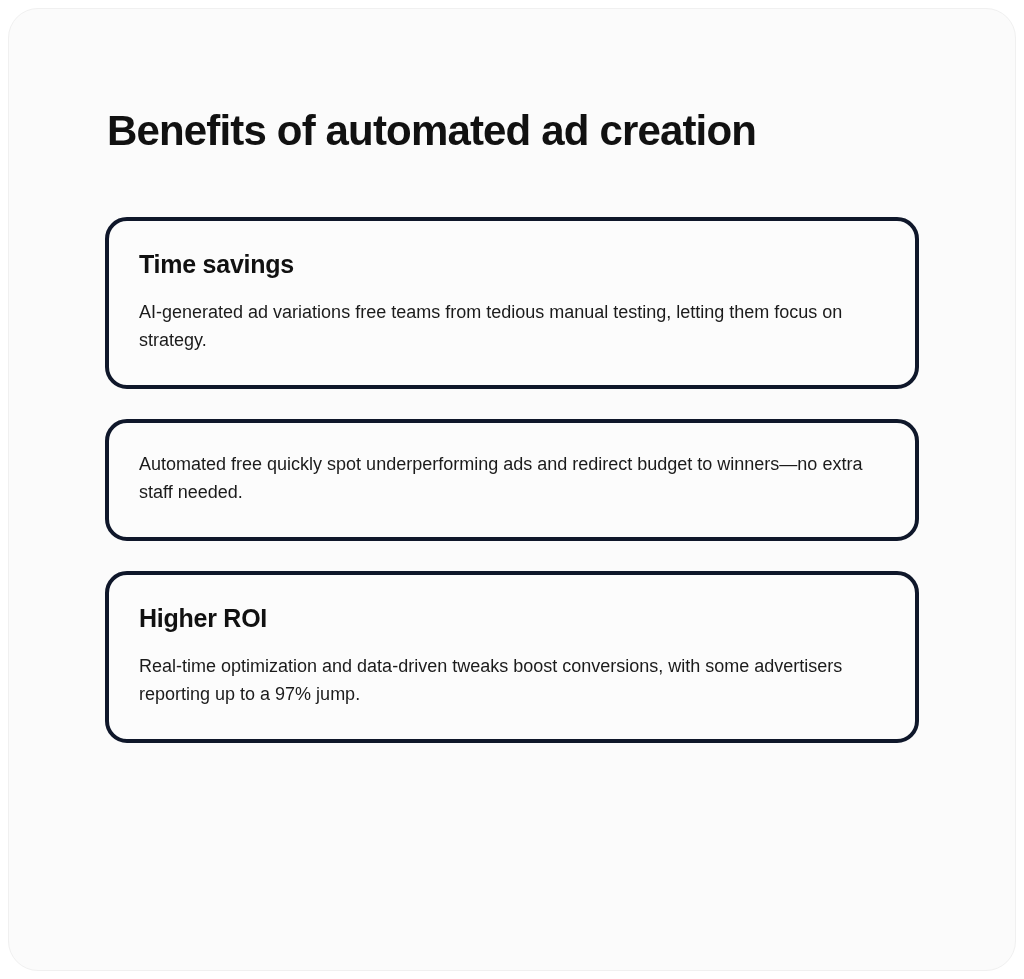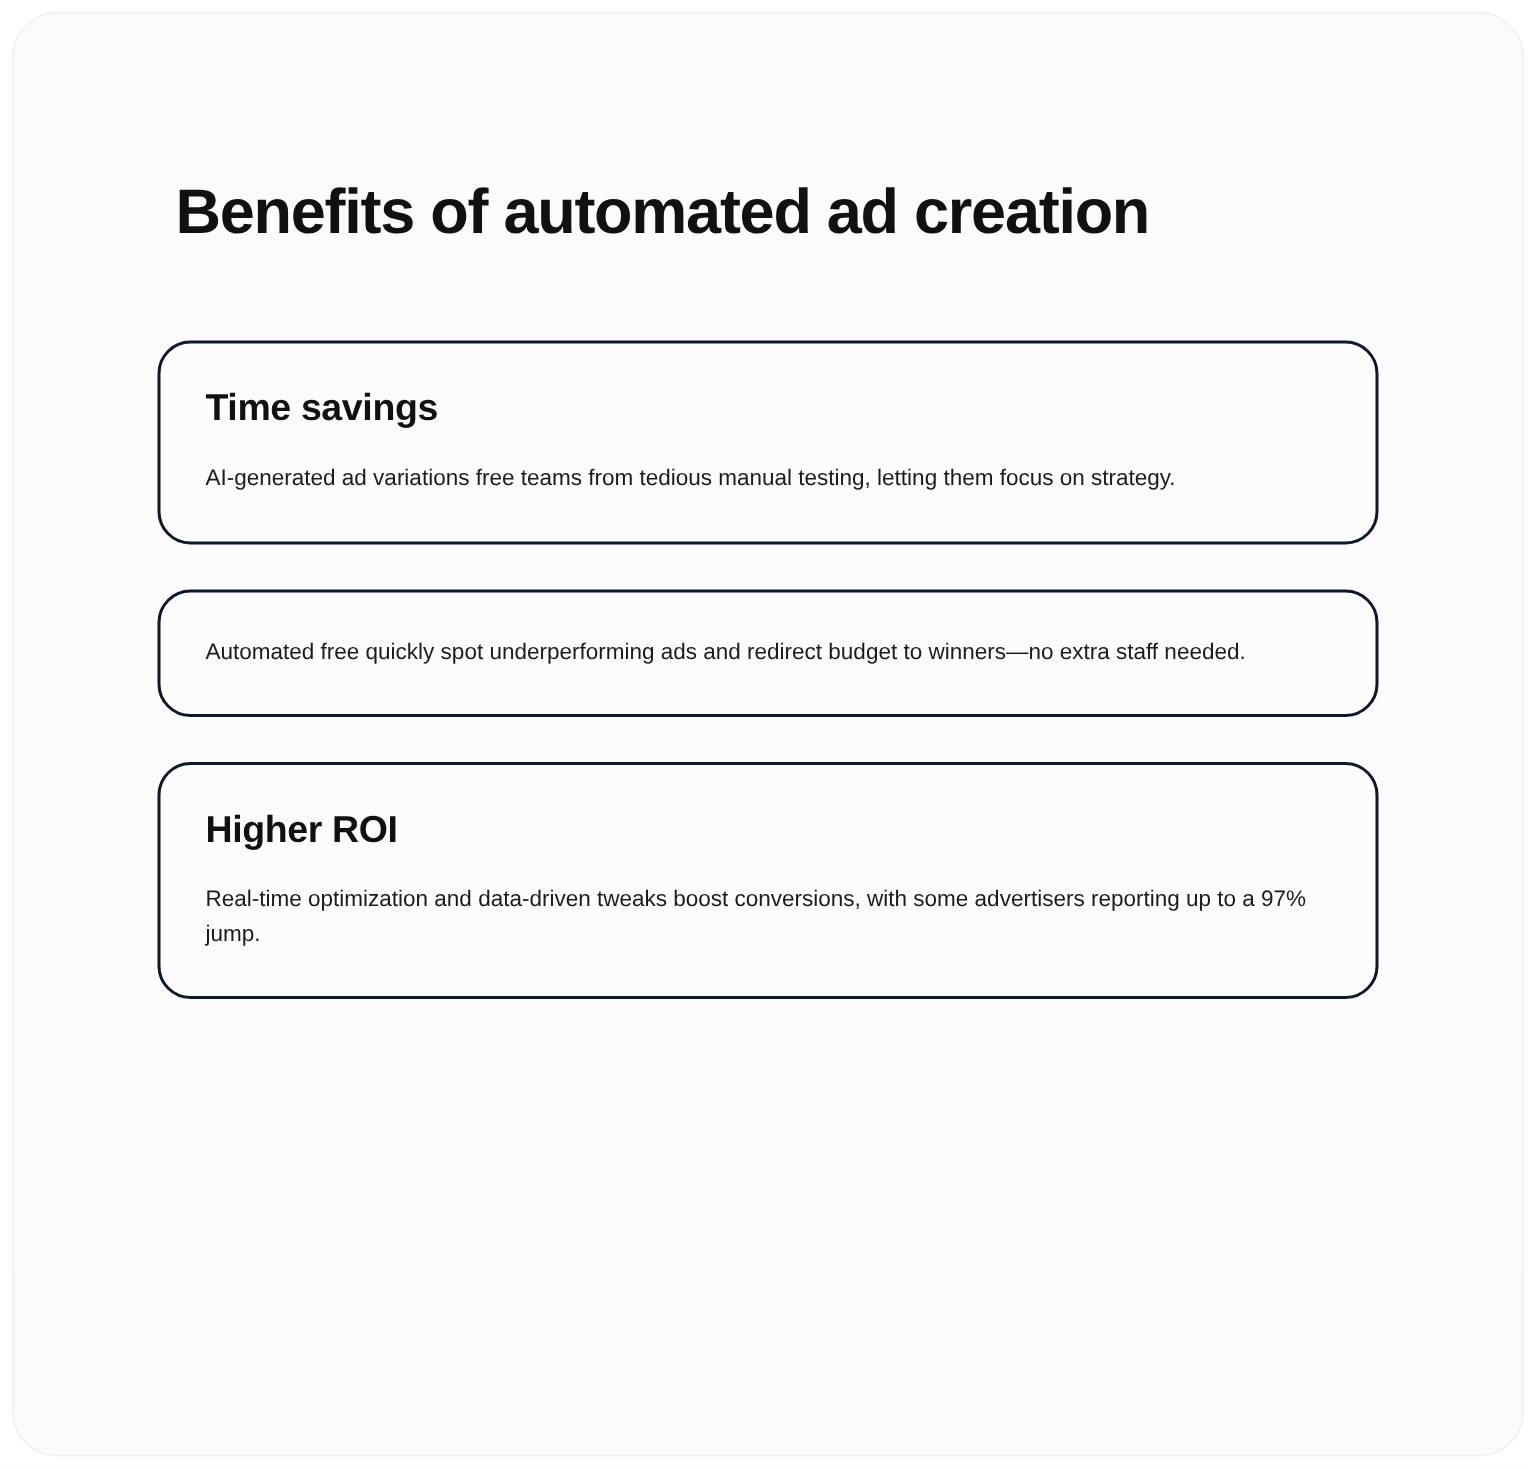--- a/index.html
+++ b/index.html
@@ -23,51 +23,51 @@
   .card-surface {
     box-sizing: border-box;
     width: 100%;
     height: 100%;
     background: #fbfbfb;
     border-radius: 30px;
     border: 1px solid #f0f0f0;
     padding: 96px 96px 0 96px;
   }
   .page-title {
-    margin: 12px;
+    margin: 2px;
     font-size: 42px;
     line-height: 1.15;
     font-weight: 700;
     letter-spacing: -0.02em;
     color: #111111;
   }
   .benefit-list {
     margin-top: 62px;
     display: flex;
     flex-direction: column;
     gap: 30px;
   }
   .benefit-card {
     box-sizing: border-box;
     background: #fcfcfc;
-    border: 2px solid #0f172a;
+    border: 4px solid #0f172a;
     border-radius: 22px;
     padding: 28px 30px 30px 30px;
   }
   .benefit-title {
     margin: 0 0 20px 0;
     font-size: 25px;
     font-weight: 700;
     letter-spacing: -0.01em;
     color: #111111;
     line-height: 1.2;
   }
   .benefit-body {
     margin: 0;
-    font-size: 15px;
+    font-size: 18px;
     line-height: 1.55;
     color: #1b1b1b;
     font-weight: 400;
     max-width: 760px;
   }
 </style>
 </head>
 <body>
 
 <div class="page">

